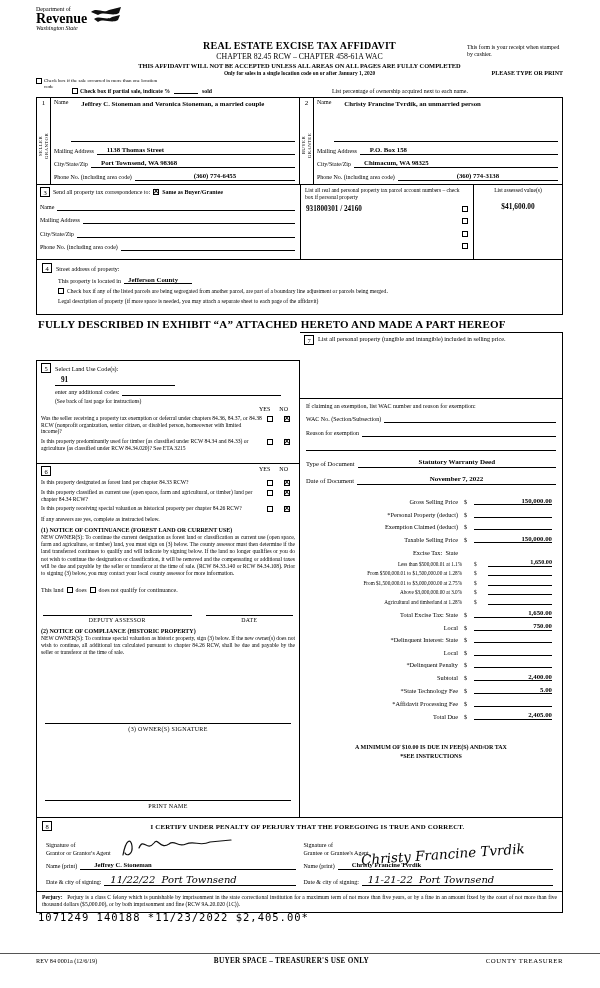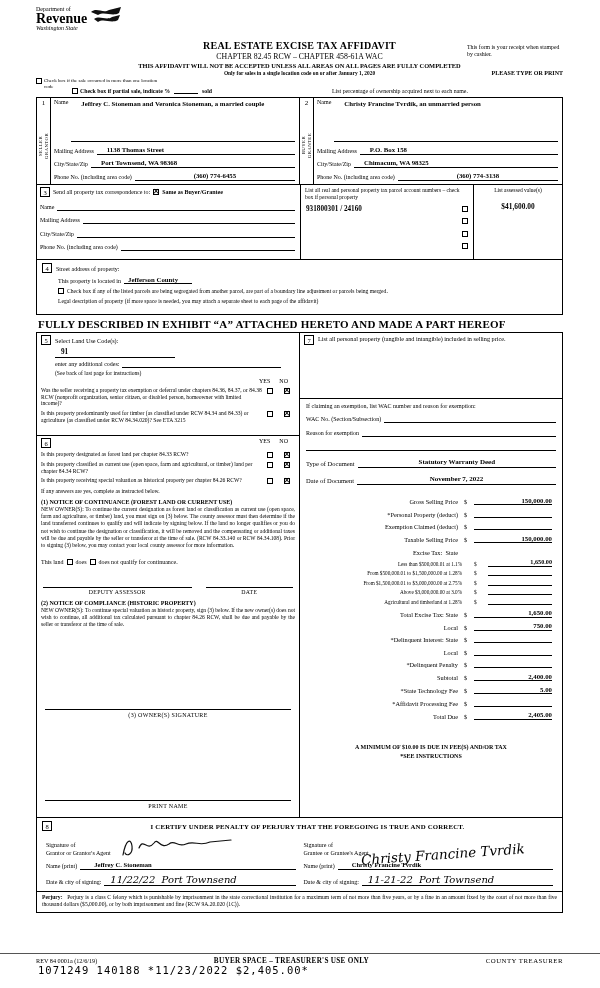--- a/index.html
+++ b/index.html
@@ -84,21 +84,21 @@
   .s4-located-val { font-weight: bold; font-size: 6.8px; border-bottom: 1px solid #000; padding: 0 14px 0 4px; margin-left: 3px; }
   .s4-r3 { margin: 4px 0 0 16px; display: flex; align-items: center; gap: 3px; font-size: 5.6px; }
   .s4-r4 { margin: 4px 0 0 16px; font-size: 5.6px; }
 
   .exhibit { height: 17px; display: flex; align-items: center; font-weight: bold;
              font-size: 11px; letter-spacing: 0.2px; padding-left: 2px; }
 
   
   .mid { display: flex; height: 486px; }
   .mcol-left { width: 264px; display: flex; flex-direction: column; }
-  .sec5 { border: 1px solid #000; height: 104px; padding: 2px 4px; }
+  .sec5 { border: 1px solid #000; height: 104px; padding: 2px 4px; margin-top: 28px; }
   .sec6 { border: 1px solid #000; border-top: none; flex: 1; padding: 2px 4px 8px; display: flex; flex-direction: column; }
   .mcol-right { flex: 1; border: 1px solid #000; border-left: none; display: flex; flex-direction: column; }
 
   .s5-r1 { display: flex; align-items: center; gap: 4px; font-size: 6.2px; }
   .s5-code { width: 120px; margin: 3px 0 0 14px; border-bottom: 1px solid #000;
              font-size: 7.2px; font-weight: bold; padding: 0 0 1px 6px; min-height: 9px; }
   .s5-r2 { display: flex; align-items: flex-end; margin: 3px 14px 0 14px; font-size: 6px; }
   .s5-r2 .s3-blank { height: 7px; }
   .s5-see { margin: 2px 0 0 14px; font-size: 5.6px; }
   .yn-head { display: flex; justify-content: flex-end; gap: 9px; font-size: 6px; margin-top: 2px; padding-right: 7px; }
@@ -168,21 +168,21 @@
              line-height: 1.3; text-align: justify; }
   .perj-lead { font-weight: bold; margin-right: 3px; }
 
   
   .t-rule { position: absolute; left: 0; top: 953px; width: 600px; border-top: 1px solid #555; }
   .footer-row { position: absolute; left: 36px; top: 957px; width: 527px;
                 display: flex; justify-content: space-between; align-items: flex-start; }
   .f-rev { font-size: 6.2px; }
   .f-space { font-size: 7.2px; font-weight: bold; letter-spacing: 0.3px; }
   .f-county { font-size: 6.8px; letter-spacing: 0.5px; }
-  .stamp { position: absolute; left: 38px; top: 964px; font-family: "DejaVu Sans Mono", monospace;
+  .stamp { position: absolute; left: 38px; top: 911px; font-family: "DejaVu Sans Mono", monospace;
            font-size: 10.5px; letter-spacing: 1px; white-space: pre; }
 </style>
 </head>
 <body>
 
 <div class="page">
   <div class="form">
 
     <div class="hdr">
       <div class="logo">

